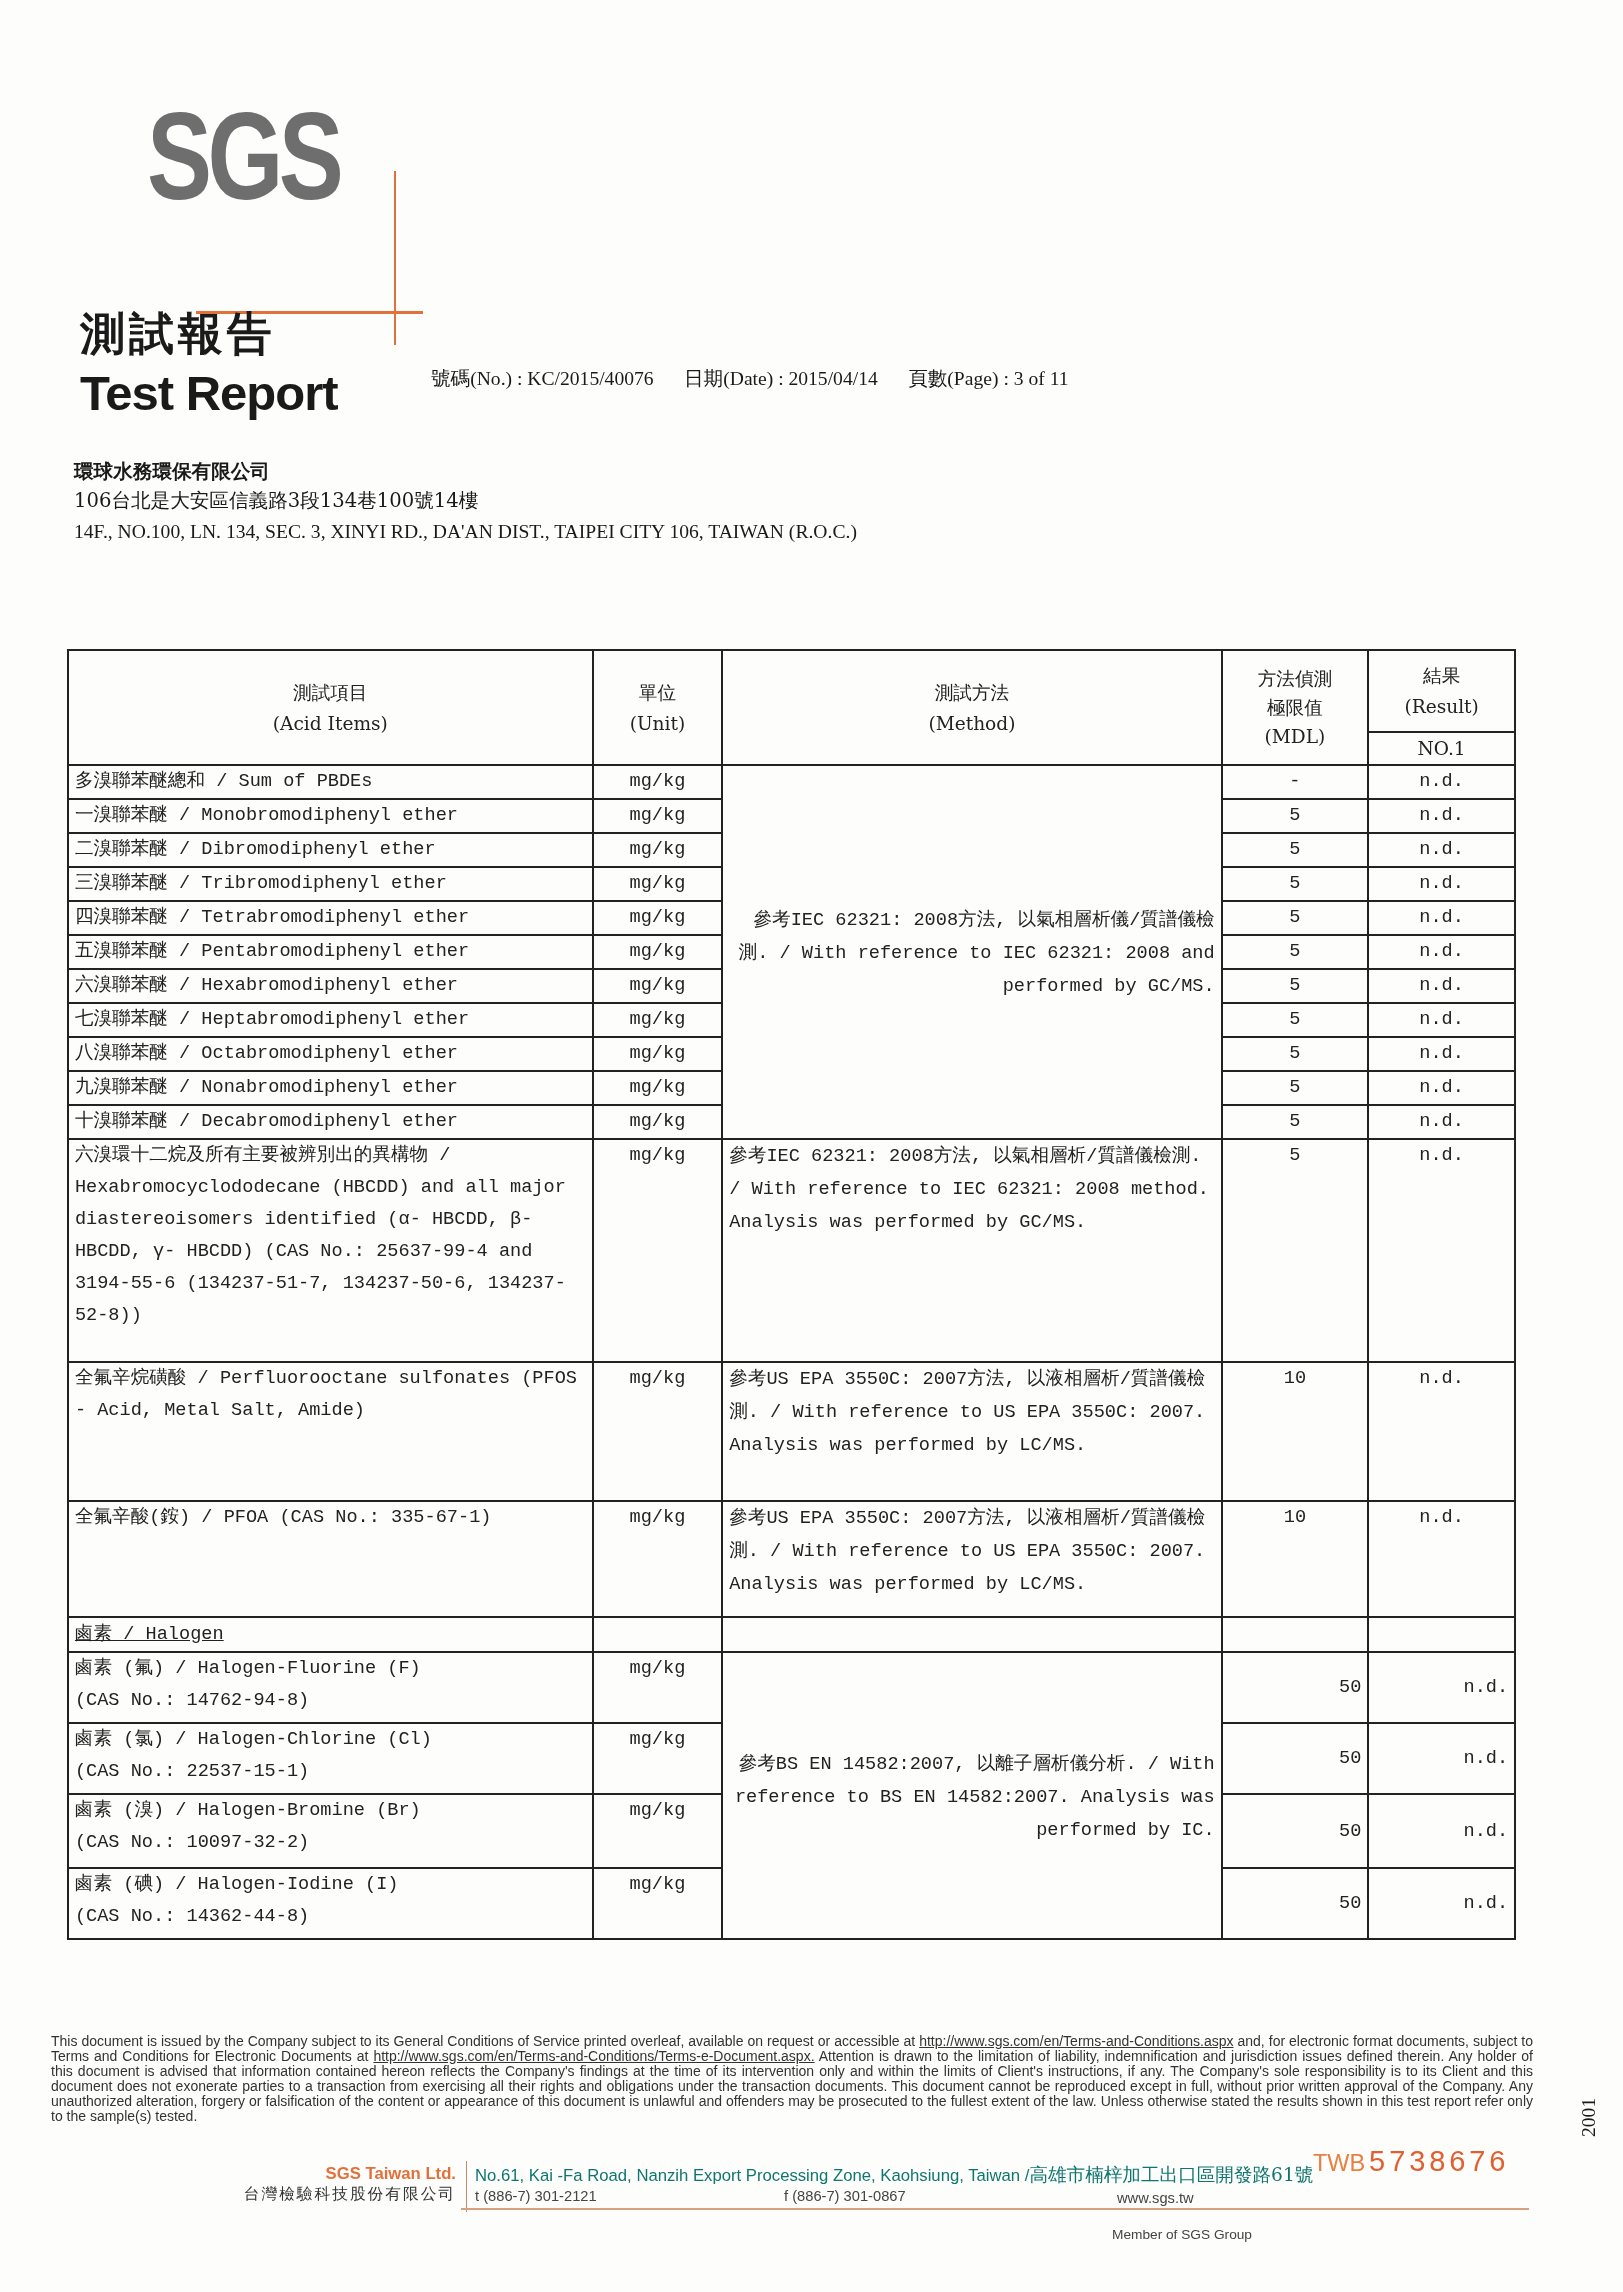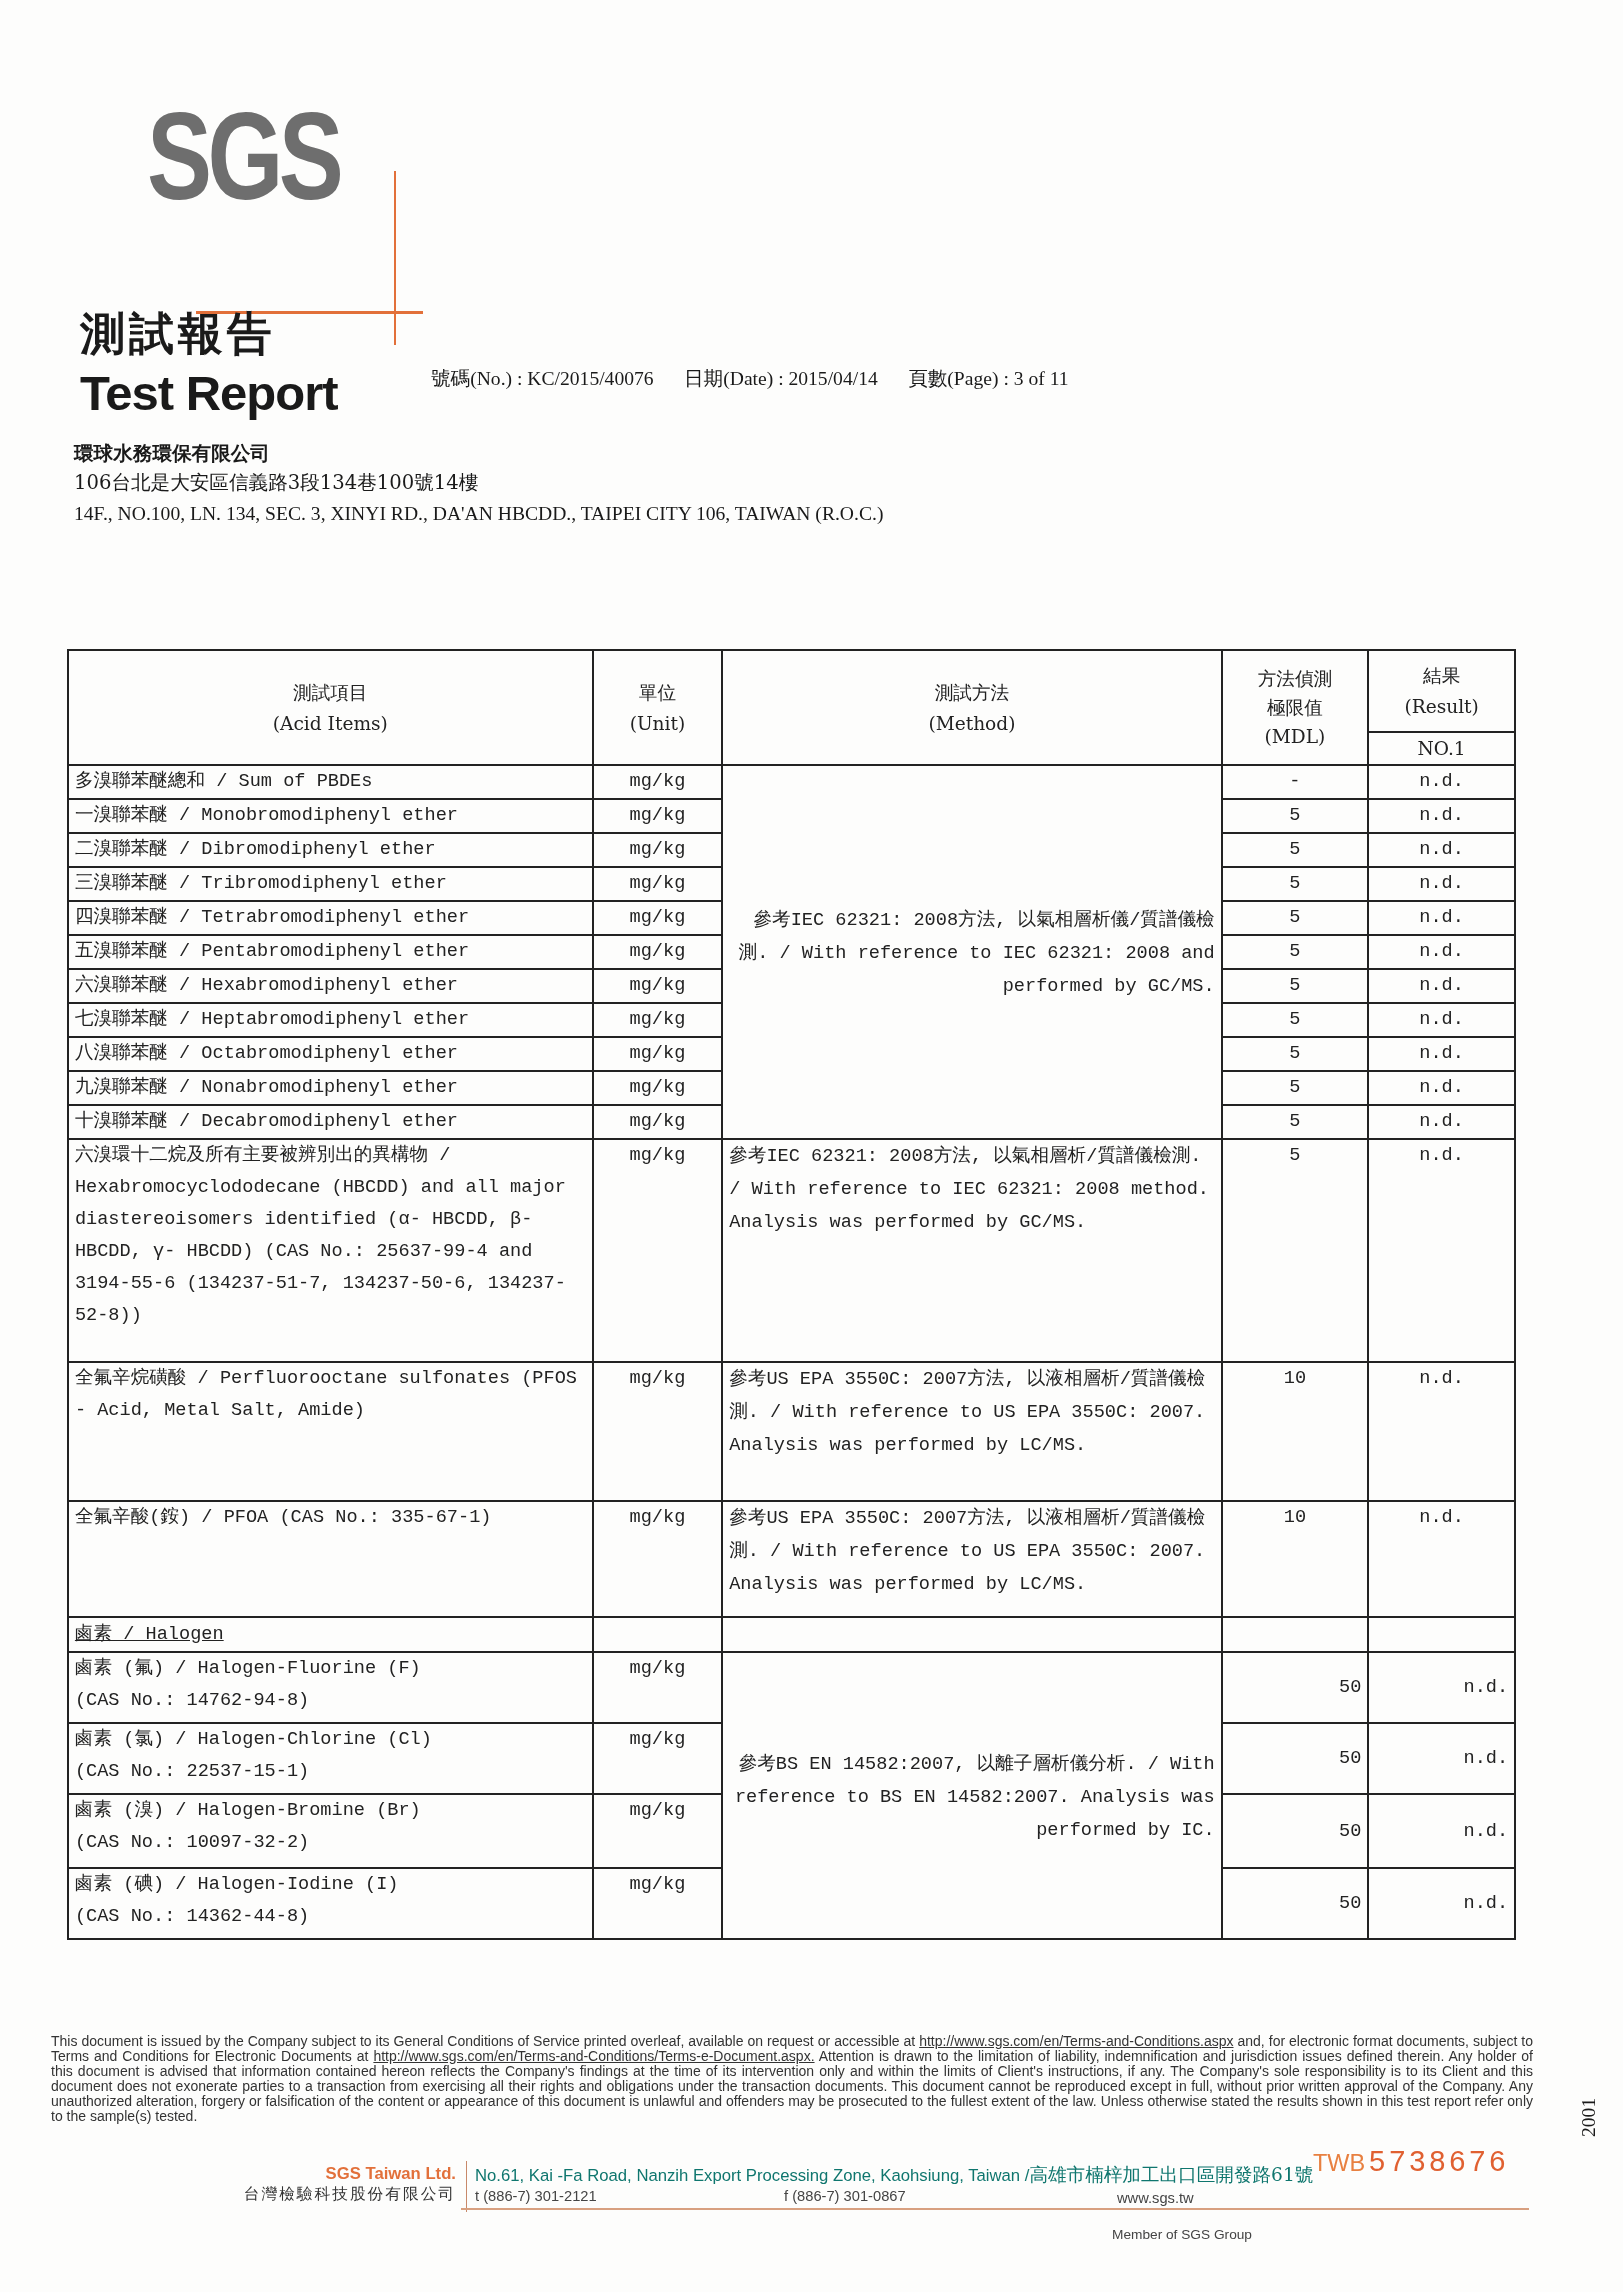--- a/index.html
+++ b/index.html
@@ -17,21 +17,21 @@
     transform: scaleX(0.78); transform-origin: left top;
   }
   .logo-hline { position: absolute; left: 49px; top: 218px; width: 227px; height: 2.9px; background: #e2703a; }
   .logo-vline { position: absolute; left: 247px; top: 78px; width: 2px; height: 174px; background: #e2703a; }
 
   .title-zh { left: 80px; top: 304px; font-size: 45px; font-weight: bold; letter-spacing: 3.9px; font-family: "DejaVu Serif", serif; }
   .title-en { left: 80px; top: 365px; font-size: 49px; font-weight: bold; font-family: "Liberation Sans", "DejaVu Sans", sans-serif; letter-spacing: -1px; }
   .meta-line { left: 431px; top: 365px; font-size: 19.6px; font-family: "Liberation Serif", serif; white-space: nowrap; }
   .meta-line span { margin-right: 25.5px; }
 
-  .client { left: 74px; top: 439px; font-size: 19.6px; font-family: "Liberation Serif", serif; line-height: 29px; }
+  .client { left: 74px; top: 457px; font-size: 19.6px; font-family: "Liberation Serif", serif; line-height: 29px; }
   .client div { white-space: nowrap; }
   .client .addr-en { margin-top: 2px; }
 
   
   table.results {
     position: absolute; left: 67px; top: 649px; width: 1449px;
     border-collapse: collapse; font-family: "Liberation Mono", "DejaVu Sans Mono", monospace;
     font-size: 18.6px; color: #222;
   }
   table.results td, table.results th {
@@ -85,21 +85,21 @@
 
 <div class="abs meta-line">
   <span>號碼(No.) : KC/2015/40076</span>
   <span>日期(Date) : 2015/04/14</span>
   <span>頁數(Page) : 3 of 11</span>
 </div>
 
 <div class="abs client">
   <div style="font-family:'DejaVu Serif',serif;font-weight:bold;">環球水務環保有限公司</div>
   <div style="font-family:'DejaVu Serif',serif;">106台北是大安區信義路3段134巷100號14樓</div>
-  <div class="addr-en">14F., NO.100, LN. 134, SEC. 3, XINYI RD., DA'AN HBCDD., TAIPEI CITY 106, TAIWAN (R.O.C.)</div>
+  <div class="addr-en">14F., NO.100, LN. 134, SEC. 3, XINYI RD., DA'AN DIST., TAIPEI CITY 106, TAIWAN (R.O.C.)</div>
 </div>
 
 <table class="results">
   <tbody>
       <tr style="height:82px;">
     <th class="c-item" rowspan="2">
       <div>測試項目</div>
       <div>(Acid Items)</div>
     </th>
     <th class="c-unit" rowspan="2">

